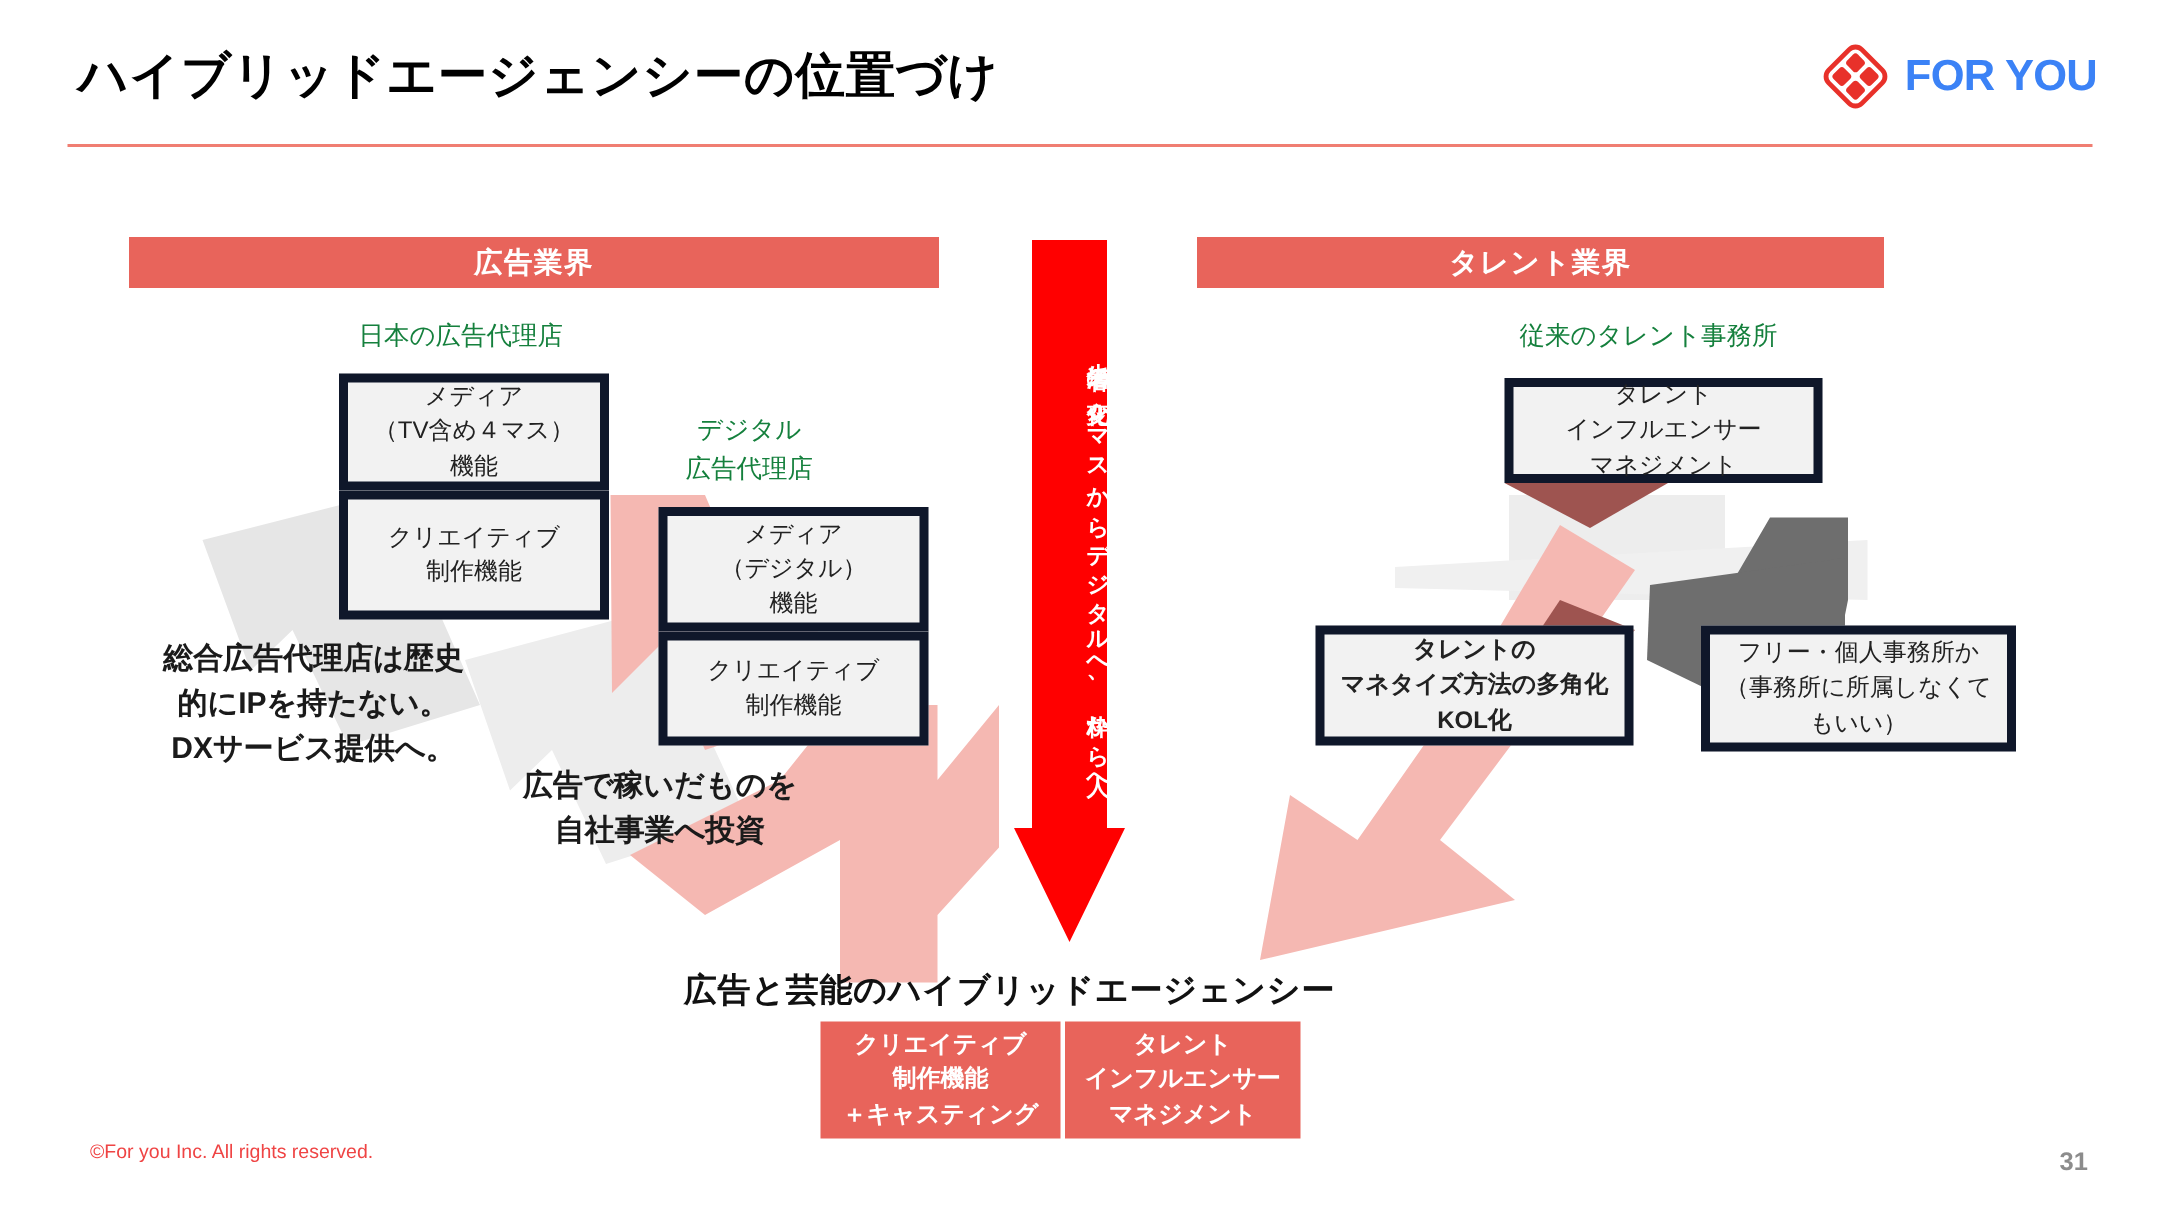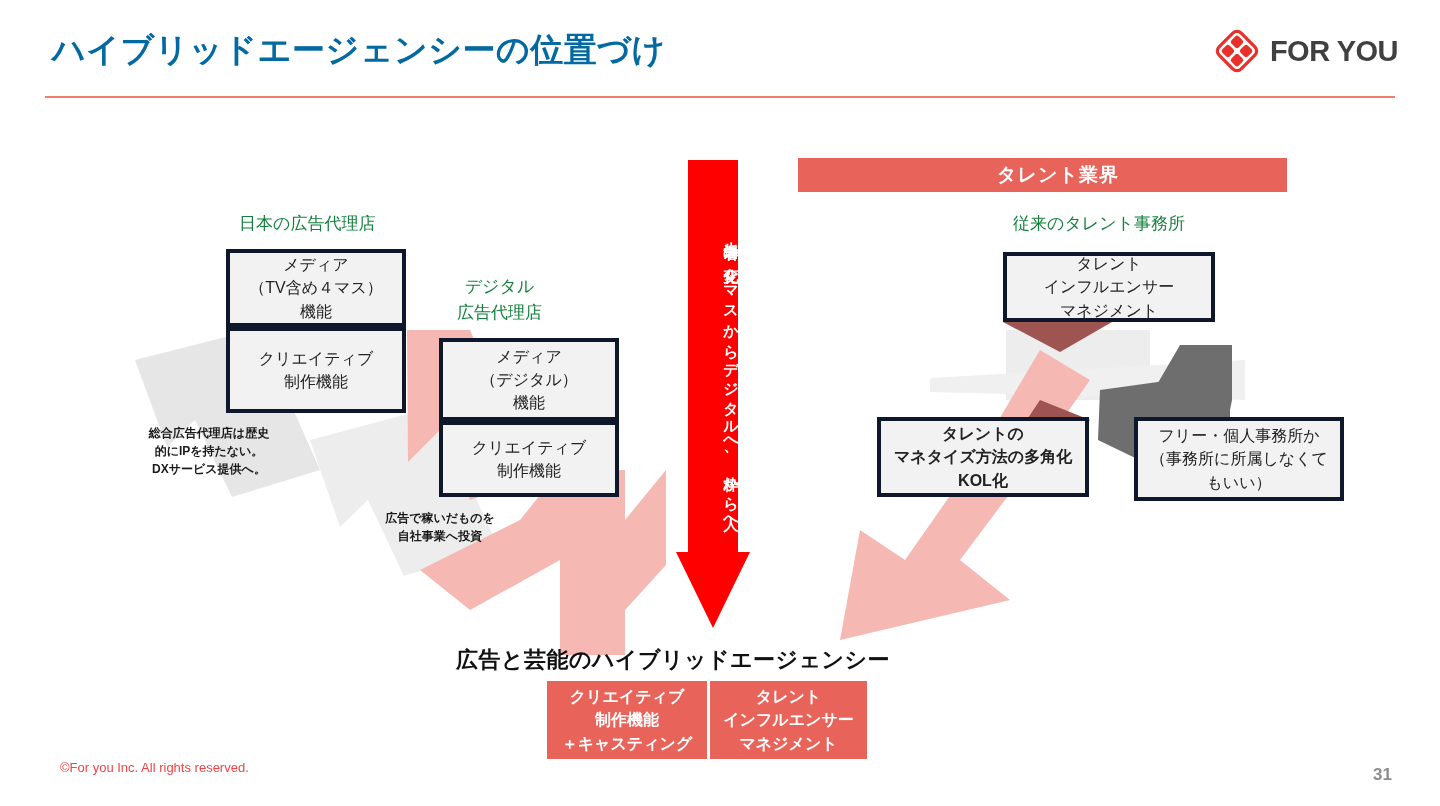--- a/index.html
+++ b/index.html
@@ -18,21 +18,21 @@
     overflow: hidden;
   }
 
   
   #slide-title {
     position: absolute;
     left: 52px;
     top: 28px;
     font-size: 33px;
     font-weight: bold;
-    color: #0369a1;
+    color: #000000;
     letter-spacing: 0.5px;
     white-space: nowrap;
   }
   #title-rule {
     position: absolute;
     left: 45px;
     top: 96px;
     width: 1350px;
     height: 2px;
     background: #F07E72;
@@ -42,58 +42,58 @@
     right: 42px;
     top: 28px;
     display: flex;
     align-items: center;
     gap: 10px;
   }
   #logo-mark { width: 46px; height: 46px; display:block; }
   #logo-text {
     font-size: 29px;
     font-weight: bold;
-    color: #404040;
+    color: #3b82f6;
     letter-spacing: -0.5px;
     white-space: nowrap;
   }
 
   
   .section-bar {
     position: absolute;
     height: 34px;
     background: #E8645B;
     color: #ffffff;
     font-size: 19px;
     font-weight: bold;
     display: flex;
     align-items: center;
     justify-content: center;
     letter-spacing: 1px;
   }
   #bar-ad    { left: 86px;  top: 158px; width: 540px; }
-  #bar-talent{ left: 798px; top: 158px; width: 458px; padding-left: 31px; }
+  #bar-talent{ left: 798px; top: 158px; width: 458px; }
 
   
   .sub-caption {
     position: absolute;
     font-size: 17px;
     color: #15803d;
     text-align: center;
     white-space: nowrap;
   }
   #cap-jp-agency   { left: 239px; top: 212px; }
   #cap-digital     { left: 457px; top: 274px; line-height: 1.5; text-align:center; }
   #cap-talent-office{ left: 1013px; top: 212px; }
 
   
   .gbox {
     position: absolute;
     background: #F2F2F2;
-    border: 4px solid #0f172a;
+    border: 6px solid #0f172a;
     box-sizing: border-box;
     display: flex;
     align-items: center;
     justify-content: center;
     text-align: center;
     font-size: 16px;
     color: #222222;
     line-height: 1.45;
     z-index: 5;
   }
@@ -103,21 +103,21 @@
   #box-creative-1    { left: 226px; top: 327px; width: 180px; height: 86px; }
   #box-media-digital { left: 439px; top: 338px; width: 180px; height: 83px; }
   #box-creative-2    { left: 439px; top: 421px; width: 180px; height: 76px; }
   #box-talent-mgmt   { left: 1003px; top: 252px; width: 212px; height: 70px; }
   #box-monetize      { left: 877px; top: 417px; width: 212px; height: 80px; }
   #box-freelance     { left: 1134px; top: 417px; width: 210px; height: 84px; }
 
   
   .annot {
     position: absolute;
-    font-size: 12px;
+    font-size: 20px;
     font-weight: bold;
     color: #1a1a1a;
     line-height: 1.5;
     text-align: center;
     z-index: 6;
     white-space: pre-line;
   }
   #annot-left-1 { left: 98px;  top: 424px; width: 222px; }
   #annot-left-2 { left: 334px; top: 509px; width: 212px; }
   #annot-right-1 {
@@ -249,20 +249,21 @@
 
     <polygon fill="#6E6E6E" points="1180,345 1232,345 1232,400 1220,460 1145,460 1110,420 1148,400"></polygon>
     <polygon fill="#6E6E6E" points="1100,390 1230,372 1230,440 1160,470 1098,440"></polygon>
 
     <polygon fill="#9E5450" points="1003,322 1112,322 1060,352"></polygon>
 
     <polygon fill="#F5B8B2" points="1040,350 1090,380 1020,480 960,560 1010,600 840,640 860,530 905,560 975,460"></polygon>
     <polygon fill="#9E5450" points="1040,400 1090,420 1060,450 1020,430"></polygon>
   </svg>
 
+  <div class="section-bar" id="bar-ad">広告業界</div>
   <div class="section-bar" id="bar-talent">タレント業界</div>
 
   <div class="sub-caption" id="cap-jp-agency">日本の広告代理店</div>
   <div class="sub-caption" id="cap-digital" style="white-space:pre-line;">デジタル
 広告代理店</div>
   <div class="sub-caption" id="cap-talent-office">従来のタレント事務所</div>
 
   <div class="gbox" id="box-media-4mass" style="white-space:pre-line;">メディア
 （TV含め４マス）
 機能</div>

